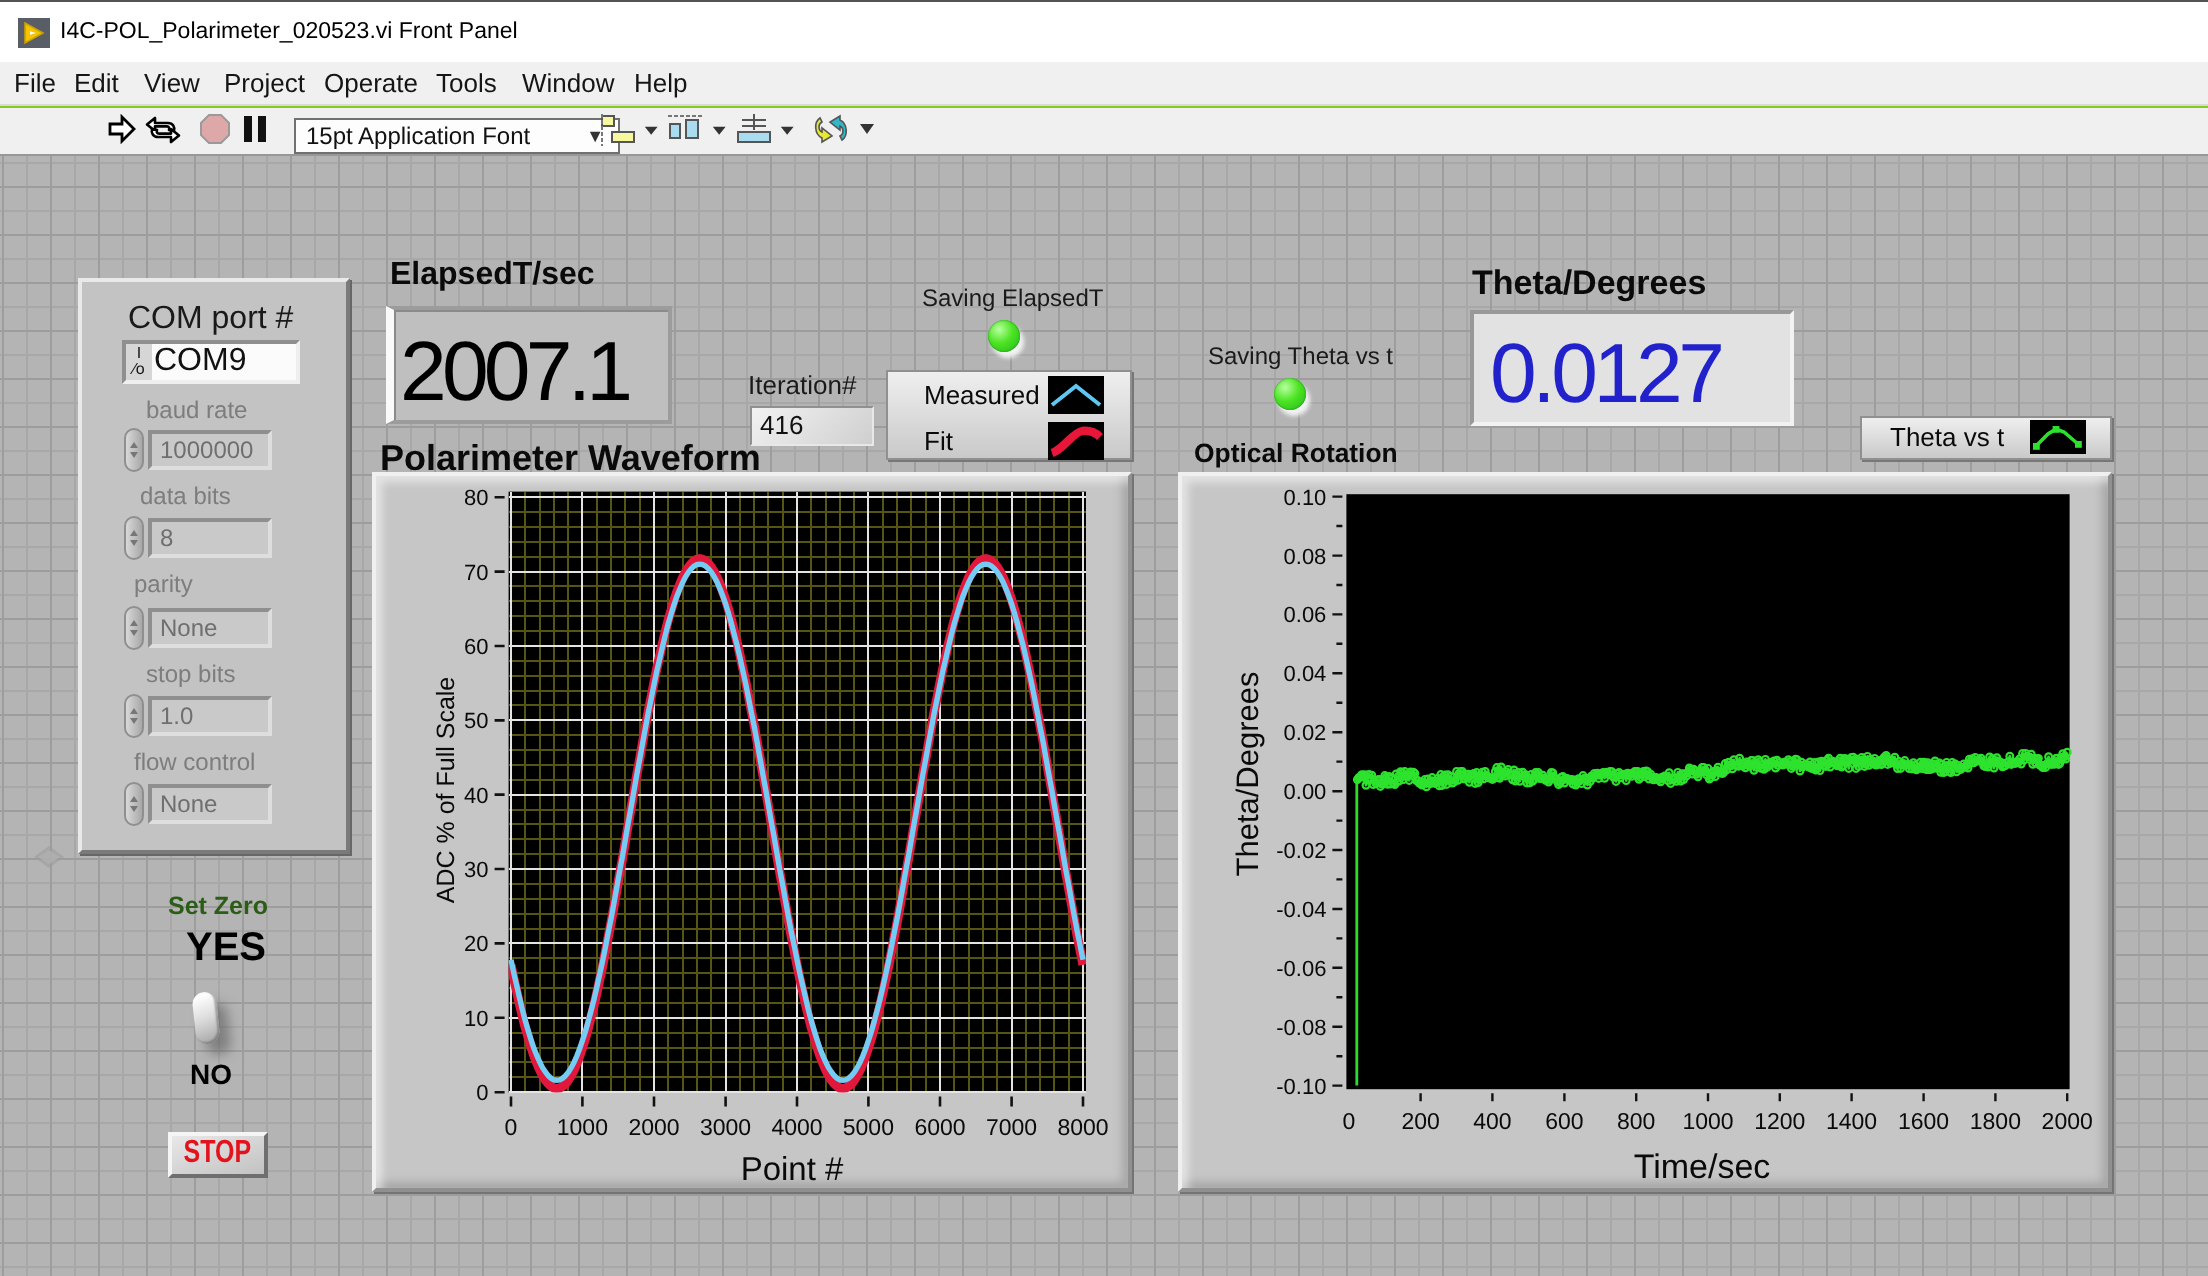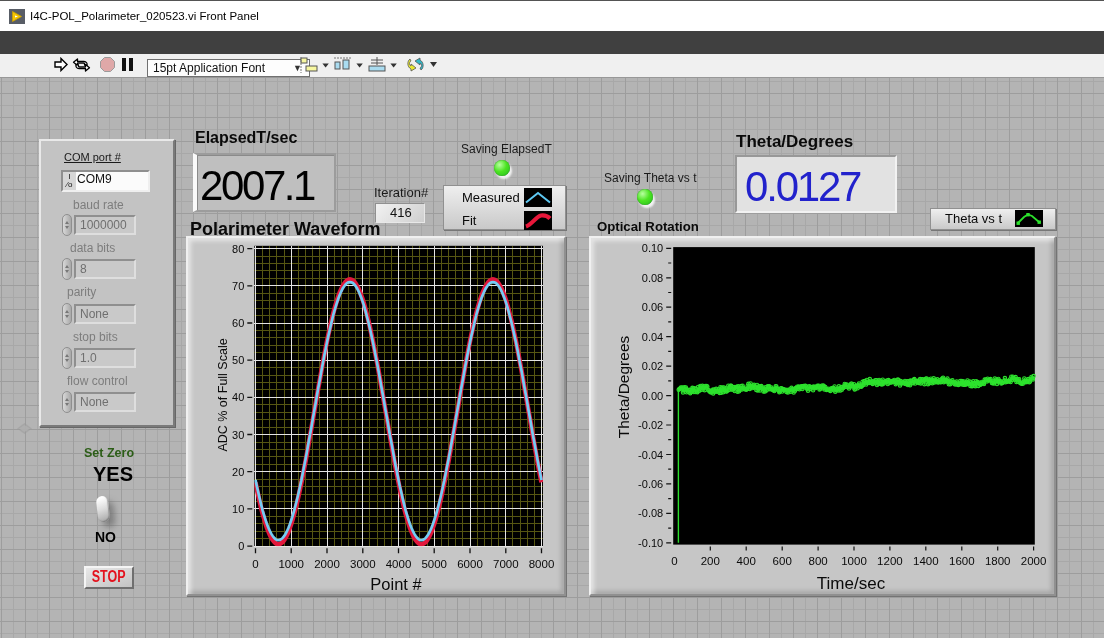--- a/index.html
+++ b/index.html
@@ -1,35 +1,35 @@
 <!DOCTYPE html>
 <html><head><meta charset="utf-8">
 <style>
 *{margin:0;padding:0;box-sizing:border-box;}
 html,body{width:1104px;height:638px;overflow:hidden;font-family:"Liberation Sans",sans-serif;}
-#win{position:relative;width:1104px;height:638px;background:#404040;}
+#win{position:relative;width:1104px;height:638px;background:#84cc16;}
 #titlebar{position:absolute;left:0;top:0;width:1104px;height:31px;background:#fff;border-top:1px solid #535353;}
 #titleicon{position:absolute;left:9px;top:8px;width:16px;height:15px;background:#585d66;}
 #titletext{position:absolute;left:30px;top:9px;font-size:11.5px;color:#000;}
 #menubar{position:absolute;left:0;top:31px;width:1104px;height:22px;background:#f0f0f0;border-bottom:1px solid #d9d9d9;}
 .mi{position:absolute;top:3px;font-size:13px;color:#151515;}
 #toolbar{position:absolute;left:0;top:54px;width:1104px;height:24px;background:#f0f0f0;border-bottom:1px solid #989898;}
 #fontbox{position:absolute;left:147px;top:5px;width:163px;height:17px;background:#fdfdfd;border:1px solid #707070;font-size:12px;color:#111;padding:1px 0 15px 5px;}
 #panel{position:absolute;left:0;top:78px;width:1104px;height:560px;
  background-color:#b4b4b4;
  background-image:
    linear-gradient(to right,#9d9d9d 1px,transparent 1px),
    linear-gradient(to bottom,#9d9d9d 1px,transparent 1px),
    linear-gradient(to right,#a8a8a8 1px,transparent 1px),
    linear-gradient(to bottom,#a8a8a8 1px,transparent 1px);
  background-size:24px 24px,24px 24px,12px 12px,12px 12px;background-position:1px 15px,1px 15px,1px 3px,1px 3px;}
 
 #cluster{position:absolute;left:39px;top:61px;width:136px;height:288px;background:#c3c3c3;
  border-top:2px solid #e9e9e9;border-left:2px solid #e9e9e9;border-right:2px solid #7a7a7a;border-bottom:2px solid #7a7a7a;box-shadow:1px 1px 0 #676767;}
-.clabel{position:absolute;font-size:11px;color:#1a1a1a;text-decoration:underline;}
+.clabel{position:absolute;font-size:16px;color:#1a1a1a;}
 .dlabel{position:absolute;font-size:12px;color:#7d7d7d;}
 .spin{position:absolute;width:10px;height:22px;background:linear-gradient(90deg,#d8d8d8,#a8a8a8);border:1px solid #8f8f8f;border-radius:5px;}
 .spin:before{content:"";position:absolute;left:2px;top:4px;border:2.5px solid transparent;border-bottom:3.5px solid #777;}
 .spin:after{content:"";position:absolute;left:2px;bottom:4px;border:2.5px solid transparent;border-top:3.5px solid #777;}
 .dfield{position:absolute;width:62px;height:20px;background:#c9c9c9;border-top:2px solid #8f8f8f;border-left:2px solid #8f8f8f;border-bottom:2px solid #dedede;border-right:2px solid #dedede;font-size:12px;color:#6f6f6f;padding:1px 0 0 4px;}
 #elapsedbox{position:absolute;left:193px;top:75px;width:143px;height:59px;background:#bfbfbf;border:2px solid #9c9c9c;border-left:4px solid #fafafa;box-shadow:inset 1px 1px 0 #8a8a8a;}
 #thetabox{position:absolute;left:735px;top:77px;width:162px;height:58px;background:#e2e2e2;border-top:2px solid #989898;border-left:2px solid #989898;border-right:2px solid #f2f2f2;border-bottom:2px solid #f2f2f2;}
 .led{position:absolute;width:16px;height:16px;border-radius:50%;background:radial-gradient(circle at 35% 30%,#b8ffa0 0%,#4ce422 45%,#22b81e 100%);box-shadow:2px 3px 2px rgba(250,250,250,.9),inset 0 0 1px #188018;}
 
 .gpanel{position:absolute;background:#c6c6c6;border-top:2px solid #f0f0f0;border-left:2px solid #f0f0f0;border-right:2px solid #909090;border-bottom:2px solid #909090;box-shadow:1px 1px 0 #747474, inset 3px 3px 4px rgba(255,255,255,.55), inset -3px -3px 4px rgba(110,110,110,.35);}
@@ -38,20 +38,30 @@
 <div id="win">
  <div id="titlebar">
   <div id="titleicon"></div>
   <svg style="position:absolute;left:9px;top:8px" width="16" height="15" viewBox="0 0 16 15">
         <rect width="16" height="15" fill="#585d66"></rect>
         <path d="M3.5 2.5 L12.5 7.5 L3.5 12.5 Z" fill="#f5c400" stroke="#caa000" stroke-width="0.8"></path>
         <path d="M6 6.6 L9 7.5 L6 8.4 Z" fill="#fff"></path>
       </svg>
   <div id="titletext">I4C-POL_Polarimeter_020523.vi Front Panel</div>
  </div>
+ <div id="menubar">
+  <span class="mi" style="left:7px">File</span>
+  <span class="mi" style="left:37px">Edit</span>
+  <span class="mi" style="left:72px">View</span>
+  <span class="mi" style="left:112px">Project</span>
+  <span class="mi" style="left:162px">Operate</span>
+  <span class="mi" style="left:218px">Tools</span>
+  <span class="mi" style="left:261px">Window</span>
+  <span class="mi" style="left:317px">Help</span>
+ </div>
  <div id="toolbar">
   <svg style="position:absolute;left:54px;top:3px" width="14" height="15" viewBox="0 0 14 15">
         <path d="M1 5 L7 5 L7 1.5 L13 7.5 L7 13.5 L7 10 L1 10 Z" fill="#fff" stroke="#000" stroke-width="1.4"></path>
       </svg>
   <svg style="position:absolute;left:72px;top:2px" width="19" height="18" viewBox="0 0 19 18">
         <g fill="#fff" stroke="#000" stroke-width="1.3" stroke-linejoin="round">
           <path d="M5.5 5.5 L12 5.5 C14.5 5.5 15.5 7.5 15 9.5 L12.5 9 C12.8 7.8 12.5 7.2 11.5 7.2 L5.5 7.2 L5.5 9.5 L1.5 6.3 L5.5 3 Z"></path>
           <path d="M13.5 12.5 L7 12.5 C4.5 12.5 3.5 10.5 4 8.5 L6.5 9 C6.2 10.2 6.5 10.8 7.5 10.8 L13.5 10.8 L13.5 8.5 L17.5 11.7 L13.5 15 Z"></path>
         </g>
       </svg>
@@ -88,21 +98,21 @@
 
 <svg style="position:absolute;left:17px;top:345px" width="15" height="11">
         <polygon points="7.5,0 15,5.5 7.5,11 0,5.5" fill="#9b9b9b" opacity="0.55"></polygon>
         <polygon points="7.5,2 13,5.5 7.5,9 2,5.5" fill="#b0b0b0" opacity="0.8"></polygon>
       </svg>
 
   <div id="cluster"></div>
   <div class="clabel" style="left:64px;top:73px">COM port #</div>
   <div style="position:absolute;left:61px;top:92px;width:89px;height:22px;background:#fbfbfb;border-top:2px solid #8f8f8f;border-left:2px solid #8f8f8f;border-bottom:2px solid #efefef;border-right:2px solid #efefef;">
     <div style="position:absolute;left:0;top:0;width:13px;height:18px;background:#d6d6d6;font-size:8px;color:#111;line-height:8px;padding-top:1px;text-align:center;">I<br>⁄o</div>
-    <div style="position:absolute;left:14px;top:0px;font-size:12px;color:#111;">COM9</div>
+    <div style="position:absolute;left:14px;top:0px;font-size:16px;color:#111;">COM9</div>
   </div>
   <div class="dlabel" style="left:73px;top:120px">baud rate</div>
   <div class="spin" style="left:62px;top:136px"></div>
   <div class="dfield" style="left:74px;top:137px">1000000</div>
   <div class="dlabel" style="left:70px;top:163px">data bits</div>
   <div class="spin" style="left:62px;top:180px"></div>
   <div class="dfield" style="left:74px;top:181px">8</div>
   <div class="dlabel" style="left:67px;top:207px">parity</div>
   <div class="spin" style="left:62px;top:225px"></div>
   <div class="dfield" style="left:74px;top:226px">None</div>
@@ -118,21 +128,21 @@
   <div style="position:absolute;left:97px;top:418px;width:12px;height:26px;border-radius:6px;background:linear-gradient(165deg,#fdfdfd 12%,#dcdcdc 50%,#a8a8a8 95%);box-shadow:5px 6px 6px rgba(85,85,85,.55), inset -1px -1px 1px rgba(90,90,90,.5);transform:rotate(-6deg);"></div>
   <div style="position:absolute;left:95px;top:451px;font-size:14px;font-weight:bold;color:#000;">NO</div>
   <div style="position:absolute;left:84px;top:488px;width:50px;height:23px;background:linear-gradient(160deg,#e8e8e8,#c2c2c2);border-top:2px solid #f5f5f5;border-left:2px solid #f5f5f5;border-right:2px solid #6f6f6f;border-bottom:2px solid #6f6f6f;text-align:center;font-size:16px;font-weight:bold;color:#e3131e;padding-top:0px;"><span style="display:inline-block;transform:scaleX(0.78);transform-origin:center;">STOP</span></div>
 
   <div style="position:absolute;left:195px;top:51px;font-size:16px;font-weight:bold;color:#0a0a0a;">ElapsedT/sec</div>
   <div id="elapsedbox"></div>
   <div style="position:absolute;left:200px;top:84px;font-size:42px;letter-spacing:-2.4px;color:#000;">2007.1</div>
   <div style="position:absolute;left:190px;top:141px;font-size:18px;font-weight:bold;color:#0a0a0a;">Polarimeter Waveform</div>
 
   <div style="position:absolute;left:374px;top:107px;font-size:13px;color:#1a1a1a;">Iteration#</div>
-  <div style="position:absolute;left:375px;top:125px;width:50px;height:20px;background:linear-gradient(135deg,#f2f2f2,#cfcfcf);border-top:1px solid #909090;border-left:1px solid #909090;border-right:1px solid #e8e8e8;border-bottom:1px solid #e8e8e8;font-size:13px;color:#111;padding:1px 0 0 14px;">416</div>
+  <div style="position:absolute;left:375px;top:125px;width:62px;height:20px;background:linear-gradient(135deg,#f2f2f2,#cfcfcf);border-top:1px solid #909090;border-left:1px solid #909090;border-right:1px solid #e8e8e8;border-bottom:1px solid #e8e8e8;font-size:13px;color:#111;padding:1px 0 0 4px;">416</div>
 
   <div style="position:absolute;left:461px;top:64px;font-size:12px;color:#1a1a1a;">Saving ElapsedT</div>
   <div class="led" style="left:494px;top:82px;"></div>
 
   <div style="position:absolute;left:443px;top:107px;width:123px;height:45px;background:linear-gradient(180deg,#efefef,#c9c9c9);border:1px solid #909090;box-shadow:1px 1px 0 #777;"></div>
   <div style="position:absolute;left:462px;top:112px;font-size:13px;color:#0a0a0a;">Measured</div>
   <div style="position:absolute;left:524px;top:110px;width:28px;height:19px;background:#000;"><svg width="28" height="19">
           <path d="M2 14.5 L14 5 L26 14.5" stroke="#5ec8f2" stroke-width="2" fill="none"></path>
         </svg></div>
   <div style="position:absolute;left:462px;top:135px;font-size:13px;color:#0a0a0a;">Fit</div>

